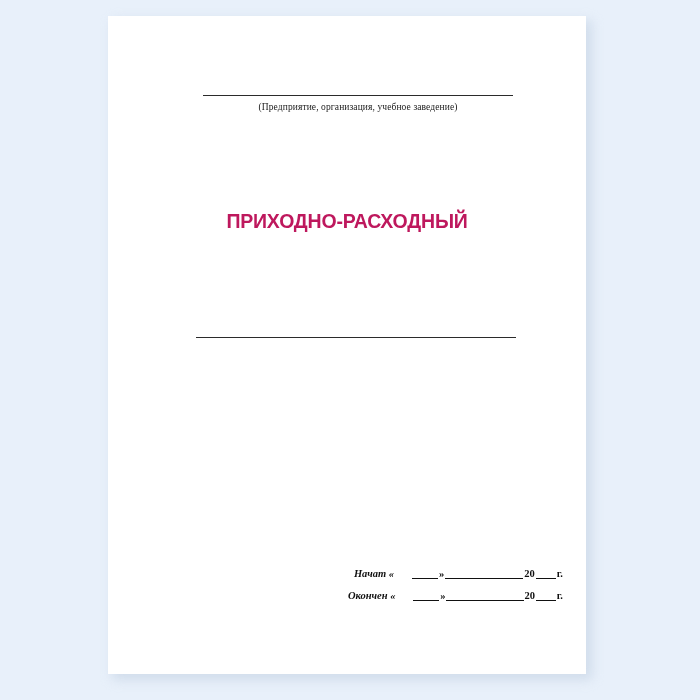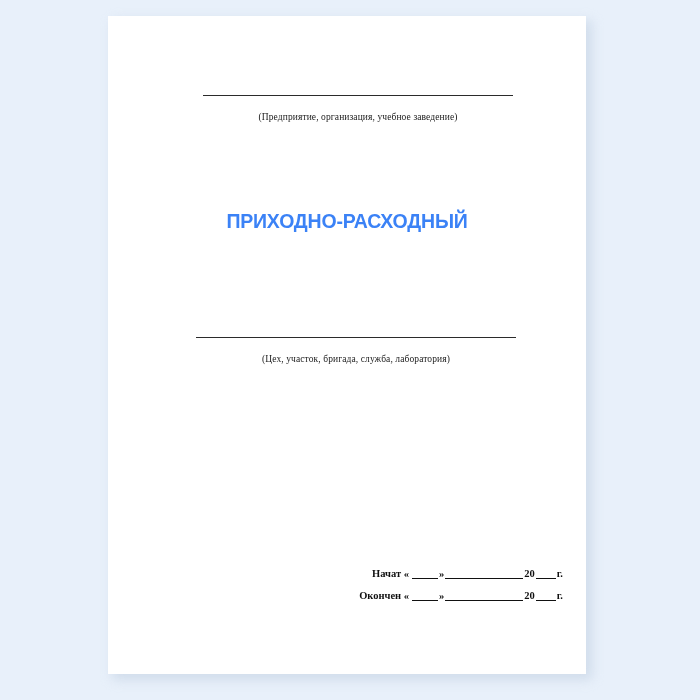--- a/index.html
+++ b/index.html
@@ -54,37 +54,37 @@
     text-align: center;
   }
   .rule {
     border-bottom: 1px solid #2b2b2b;
     height: 1px;
     width: 100%;
   }
   .caption {
     font-size: 9.5px;
     color: #1a1a1a;
-    margin-top: 16px;
+    margin-top: 6px;
     letter-spacing: 0.1px;
     font-family: "Liberation Serif", serif;
   }
 
   
   .title {
     position: absolute;
     left: 40px;
     top: 190px;
     width: 398px;
     text-align: center;
     font-family: "Liberation Sans", sans-serif;
     font-weight: bold;
     font-size: 19.5px;
     line-height: 1.55;
-    color: #3b82f6;
+    color: #be185d;
     letter-spacing: -0.2px;
   }
   .title-line { display: block; white-space: nowrap; }
 
   
   .dept-block {
     position: absolute;
     left: 88px;
     top: 320px;
     width: 320px;
@@ -102,21 +102,21 @@
     font-family: "Liberation Serif", serif;
     font-weight: bold;
   }
   .date-row {
     display: flex;
     align-items: flex-end;
     justify-content: flex-end;
     margin-bottom: 11px;
     white-space: nowrap;
   }
-  .date-label { margin-right: 2px; }
+  .date-label { margin-right: 17px; font-style: italic; }
   .fill-short {
     display: inline-block;
     width: 26px;
     border-bottom: 1px solid #111;
     height: 9px;
     margin: 0 1px;
   }
   .fill-long {
     display: inline-block;
     width: 78px;
@@ -145,21 +145,20 @@
         <div class="rule"></div>
         <div class="caption">(Предприятие, организация, учебное заведение)</div>
       </div>
 
       <div class="title">
         <span class="title-line">ПРИХОДНО-РАСХОДНЫЙ</span>
       </div>
 
       <div class="dept-block">
         <div class="rule"></div>
-        <div class="caption">(Цех, участок, бригада, служба, лаборатория)</div>
       </div>
 
       <div class="dates">
         <div class="date-row">
           <span class="date-label">Начат «</span>
           <span class="fill-short"></span>
           <span>»</span>
           <span class="fill-long"></span>
           <span>20</span>
           <span class="fill-tiny"></span>

